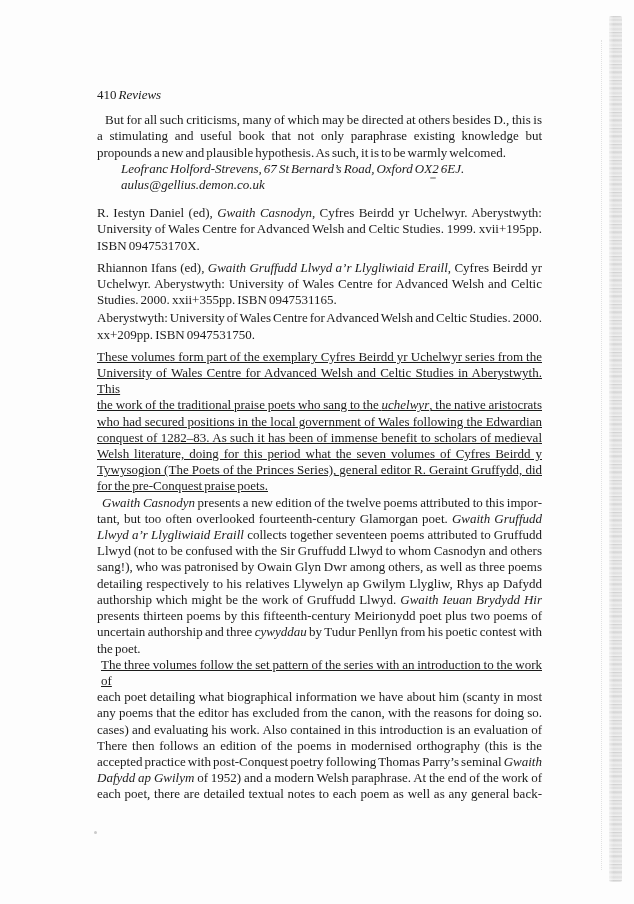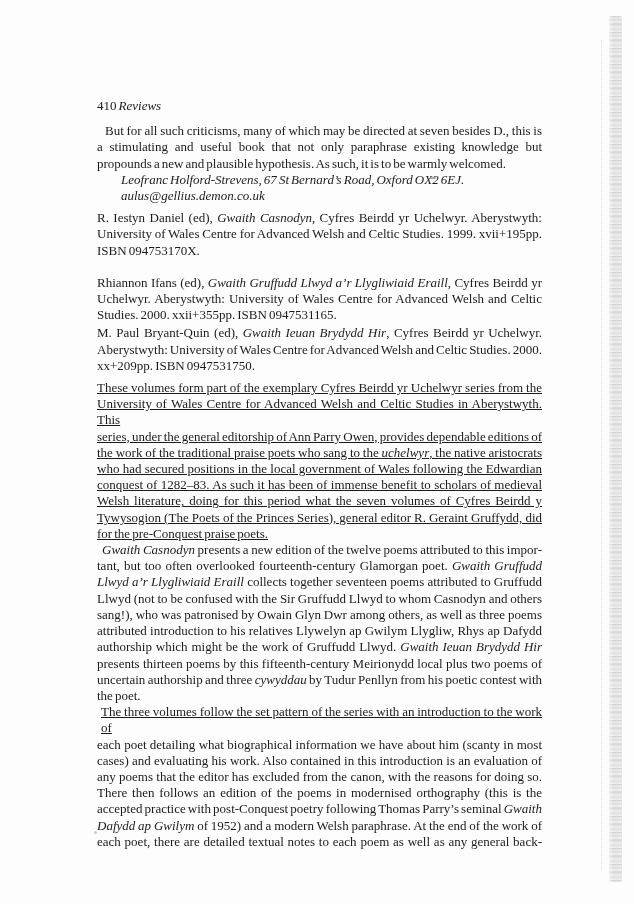--- a/index.html
+++ b/index.html
@@ -6,21 +6,21 @@
   body {
     width: 634px; height: 904px;
     background: #fcfcfc;
     position: relative;
     overflow: hidden;
     font-family: "Liberation Serif", serif;
     color: #1b1b1b;
   }
   .scan-page { position: absolute; inset: 0; background: #fdfdfd; }
   .content {
-    position: absolute; left: 97px; top: 98px; width: 445px;
+    position: absolute; left: 97px; top: 87px; width: 445px;
     font-size: 13px; line-height: 16.2px; word-spacing: -1.2px;
     text-rendering: optimizeLegibility;
   }
   .running-head { margin-bottom: 9px; }
   .para { margin: 0; }
   .line { min-height: 16.2px; white-space: normal; }
   .line.just { text-align: justify; text-align-last: justify; }
   em { font-style: italic; }
   
   .page-edge {
@@ -46,71 +46,69 @@
   }
 </style>
 </head>
 <body>
 
 <div class="scan-page">
   <div class="content">
     <div class="running-head"><span>410</span> <em>Reviews</em></div>
     <div id="blocks">
         <div class="para">
-          <div class="line just" style="padding-left: 8px;"><span>But for all such criticisms, many of which may be directed at seven besides D., this is</span></div>
+          <div class="line just" style="padding-left: 8px;"><span>But for all such criticisms, many of which may be directed at others besides D., this is</span></div>
           <div class="line just"><span>a stimulating and useful book that not only paraphrase existing knowledge but</span></div>
           <div class="line"><span>propounds a new and plausible hypothesis. As such, it is to be warmly welcomed.</span></div>
         </div>
         <div class="para">
           <div class="line" style="padding-left: 24px;"><em>Leofranc Holford-Strevens, 67 St Bernard’s Road, Oxford OX2 6EJ.</em></div>
           <div class="line" style="padding-left: 24px;"><em>aulus@gellius.demon.co.uk</em></div>
         </div>
-        <div class="para" style="margin-top: 6px;">
+        <div class="para" style="margin-top: 12px;">
           <div class="line just"><span>R. Iestyn Daniel (ed), </span><em>Gwaith Casnodyn</em><span>, Cyfres Beirdd yr Uchelwyr. Aberystwyth:</span></div>
           <div class="line just"><span>University of Wales Centre for Advanced Welsh and Celtic Studies. 1999. xvii+195pp.</span></div>
           <div class="line"><span>ISBN 094753170X.</span></div>
         </div>
-        <div class="para" style="margin-top: 16px;">
+        <div class="para" style="margin-top: 6px;">
           <div class="line just"><span>Rhiannon Ifans (ed), </span><em>Gwaith Gruffudd Llwyd a’r Llygliwiaid Eraill</em><span>, Cyfres Beirdd yr</span></div>
           <div class="line just"><span>Uchelwyr. Aberystwyth: University of Wales Centre for Advanced Welsh and Celtic</span></div>
           <div class="line"><span>Studies. 2000. xxii+355pp. ISBN 0947531165.</span></div>
         </div>
         <div class="para" style="margin-top: 2px;">
-          <div class="line just"><span>M. Paul Bryant-Quin (ed), </span><em>Gwaith Ieuan Brydydd Hir</em><span>, Cyfres Beirdd yr Uchelwyr.</span></div>
           <div class="line just"><span>Aberystwyth: University of Wales Centre for Advanced Welsh and Celtic Studies. 2000.</span></div>
           <div class="line"><span>xx+209pp. ISBN 0947531750.</span></div>
         </div>
         <div class="para" style="margin-top: 6px; text-decoration: underline;">
           <div class="line just"><span>These volumes form part of the exemplary Cyfres Beirdd yr Uchelwyr series from the</span></div>
           <div class="line just"><span>University of Wales Centre for Advanced Welsh and Celtic Studies in Aberystwyth. This</span></div>
-          <div class="line just"><span>series, under the general editorship of Ann Parry Owen, provides dependable editions of</span></div>
           <div class="line just"><span>the work of the traditional praise poets who sang to the </span><em>uchelwyr</em><span>, the native aristocrats</span></div>
           <div class="line just"><span>who had secured positions in the local government of Wales following the Edwardian</span></div>
           <div class="line just"><span>conquest of 1282–83. As such it has been of immense benefit to scholars of medieval</span></div>
           <div class="line just"><span>Welsh literature, doing for this period what the seven volumes of Cyfres Beirdd y</span></div>
           <div class="line just"><span>Tywysogion (The Poets of the Princes Series), general editor R. Geraint Gruffydd, did</span></div>
           <div class="line"><span>for the pre-Conquest praise poets.</span></div>
         </div>
         <div class="para">
           <div class="line just" style="padding-left: 5px;"><em>Gwaith Casnodyn</em><span> presents a new edition of the twelve poems attributed to this impor-</span></div>
           <div class="line just"><span>tant, but too often overlooked fourteenth-century Glamorgan poet. </span><em>Gwaith Gruffudd</em></div>
           <div class="line just"><em>Llwyd a’r Llygliwiaid Eraill</em><span> collects together seventeen poems attributed to Gruffudd</span></div>
           <div class="line just"><span>Llwyd (not to be confused with the Sir Gruffudd Llwyd to whom Casnodyn and others</span></div>
           <div class="line just"><span>sang!), who was patronised by Owain Glyn Dwr among others, as well as three poems</span></div>
-          <div class="line just"><span>attributed introduction to his relatives Llywelyn ap Gwilym Llygliw, Rhys ap Dafydd</span></div>
+          <div class="line just"><span>detailing respectively to his relatives Llywelyn ap Gwilym Llygliw, Rhys ap Dafydd</span></div>
           <div class="line just"><span>authorship which might be the work of Gruffudd Llwyd. </span><em>Gwaith Ieuan Brydydd Hir</em></div>
-          <div class="line just"><span>presents thirteen poems by this fifteenth-century Meirionydd local plus two poems of</span></div>
+          <div class="line just"><span>presents thirteen poems by this fifteenth-century Meirionydd poet plus two poems of</span></div>
           <div class="line just"><span>uncertain authorship and three </span><em>cywyddau</em><span> by Tudur Penllyn from his poetic contest with</span></div>
           <div class="line"><span>the poet.</span></div>
         </div>
         <div class="para">
           <div class="line just" style="padding-left: 4px; text-decoration: underline;"><span>The three volumes follow the set pattern of the series with an introduction to the work of</span></div>
           <div class="line just"><span>each poet detailing what biographical information we have about him (scanty in most</span></div>
+          <div class="line just"><span>any poems that the editor has excluded from the canon, with the reasons for doing so.</span></div>
           <div class="line just"><span>cases) and evaluating his work. Also contained in this introduction is an evaluation of</span></div>
-          <div class="line just"><span>any poems that the editor has excluded from the canon, with the reasons for doing so.</span></div>
           <div class="line just"><span>There then follows an edition of the poems in modernised orthography (this is the</span></div>
           <div class="line just"><span>accepted practice with post-Conquest poetry following Thomas Parry’s seminal </span><em>Gwaith</em></div>
           <div class="line just"><em>Dafydd ap Gwilym</em><span> of 1952) and a modern Welsh paraphrase. At the end of the work of</span></div>
           <div class="line just"><span>each poet, there are detailed textual notes to each poem as well as any general back-</span></div>
         </div>
       </div>
   </div>
   <div class="edge-dots"></div>
   <div class="page-edge"></div>
   <div class="speck-dash"></div>

